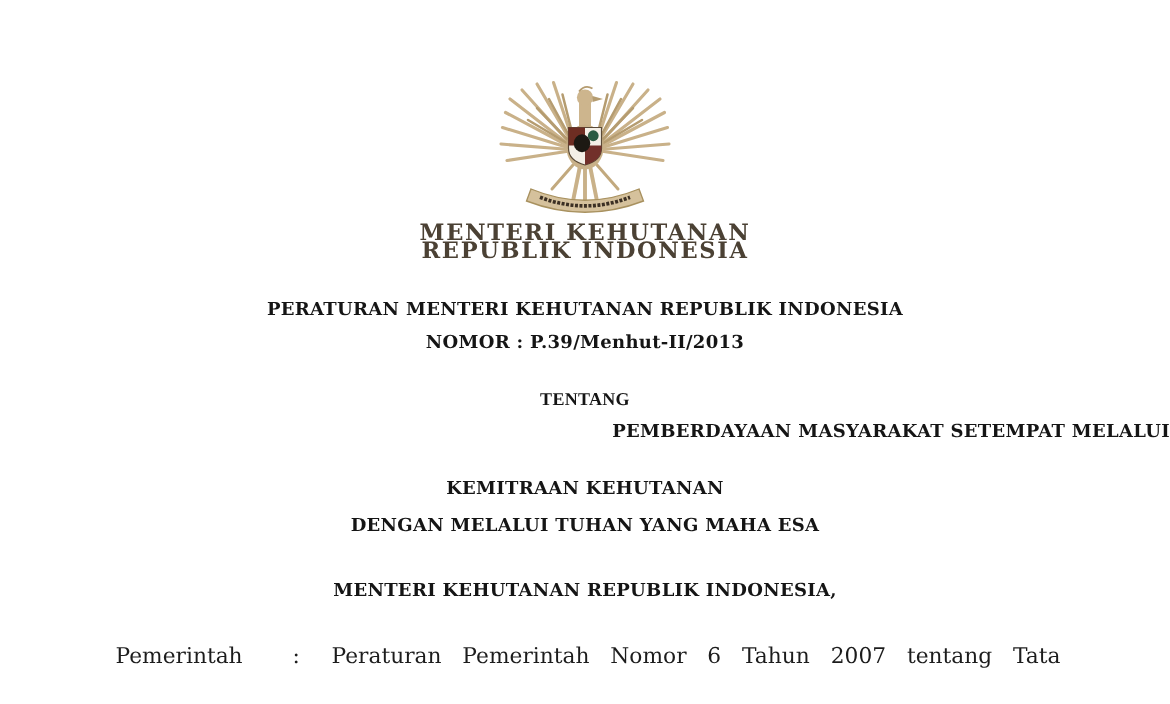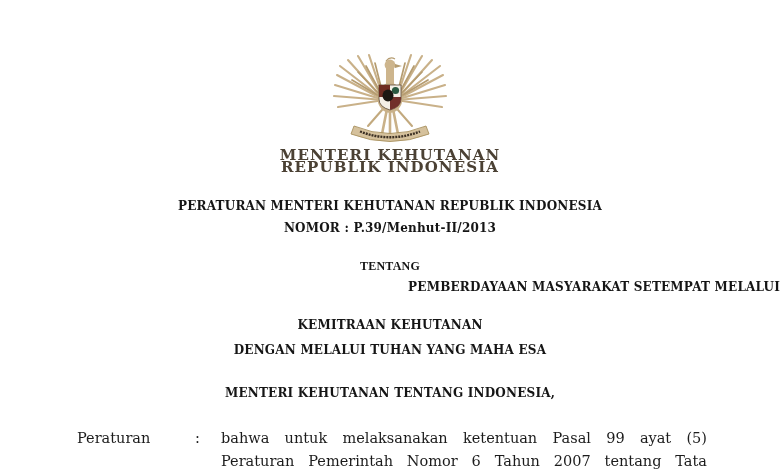--- a/index.html
+++ b/index.html
@@ -96,22 +96,21 @@
   <div>MENTERI KEHUTANAN</div>
   <div>REPUBLIK INDONESIA</div>
 </div>
 
 <div class="center-line title-line" style="top:199px;">PERATURAN MENTERI KEHUTANAN REPUBLIK INDONESIA</div>
 <div class="center-line title-line" style="top:221px;">NOMOR : P.39/Menhut-II/2013</div>
 <div class="center-line title-line" style="top:259px;font-family:Liberation Serif, serif;">TENTANG</div>
 <div class="center-line title-line" style="top:280px;text-align:right;">PEMBERDAYAAN MASYARAKAT SETEMPAT MELALUI</div>
 <div class="center-line title-line" style="top:318px;">KEMITRAAN KEHUTANAN</div>
 <div class="center-line title-line" style="top:343px;">DENGAN MELALUI TUHAN YANG MAHA ESA</div>
-<div class="center-line title-line" style="top:386px;">MENTERI KEHUTANAN TENTANG INDONESIA,</div>
+<div class="center-line title-line" style="top:386px;">MENTERI KEHUTANAN REPUBLIK INDONESIA,</div>
 
 <div class="consider">
-  <div class="label">Peraturan</div>
+  <div class="label">Pemerintah</div>
   <div class="sep">:</div>
   <div class="bodytext">
-    <div class="jline">bahwa untuk melaksanakan ketentuan Pasal 99 ayat (5)</div>
     <div class="jline">Peraturan Pemerintah Nomor 6 Tahun 2007  tentang Tata</div>
   </div>
 </div>
 
 </body></html>

